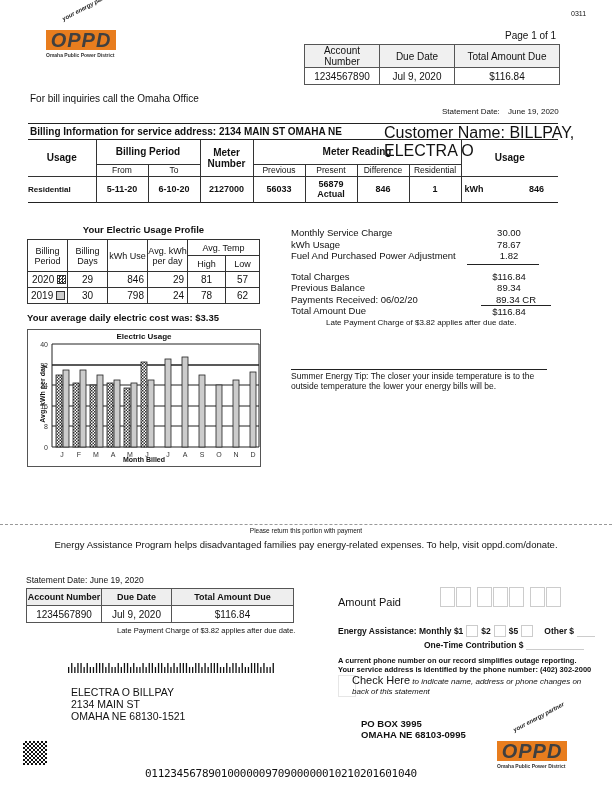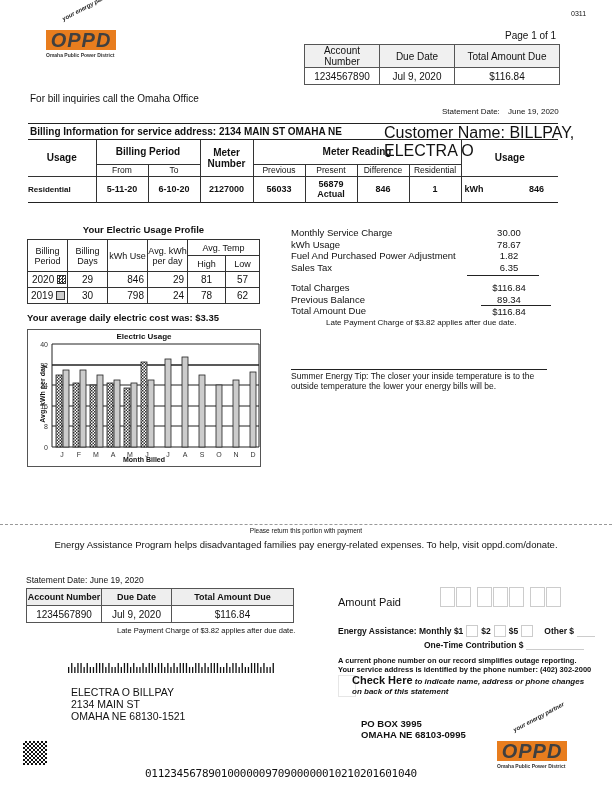--- a/index.html
+++ b/index.html
@@ -216,32 +216,32 @@
       <span class="amt">30.00</span>
     </div>
   <div class="row">
       <span>kWh Usage</span>
       <span class="amt">78.67</span>
     </div>
   <div class="row">
       <span>Fuel And Purchased Power Adjustment</span>
       <span class="amt">1.82</span>
     </div>
-  <div class="row">
-      <span>Sales Tax</span>
-      <span class="amt">6.35</span>
-    </div>
   <div style="border-top:1.5px solid #222;width:72px;margin-left:176px;margin-top:2px;margin-bottom:6px"></div>
   <div class="row">
       <span>Total Charges</span>
       <span class="amt">$116.84</span>
     </div>
   <div class="row">
       <span>Previous Balance</span>
       <span class="amt">89.34</span>
+    </div>
+  <div class="row">
+      <span>Payments Received: 06/02/20</span>
+      <span class="amt" style="padding-right:0;width:70px"><span>89.34</span> <span>CR</span></span>
     </div>
   <div class="row">
       <span>Total Amount Due</span>
       <span class="amt" style="border-top:1.5px solid #222">$116.84</span>
     </div>
   <div style="font-size:8px;margin-left:35px;margin-top:1px">Late Payment Charge of $3.82 applies after due date.</div>
 </div>
 
 <div class="hr" style="left:291px;top:369px;width:256px;border-top-width:1px"></div>
 <div class="abs" style="left:291px;top:371px;width:260px;font-size:8.5px;line-height:10px;">Summer Energy Tip: The closer your inside temperature is to the outside temperature the lower your energy bills will be.</div>
@@ -290,21 +290,21 @@
   <span style="margin-left:8px">Other $</span>
   <span class="box" style="width:18px;height:12px;border-top:none;border-left:none;border-right:none"></span>
 </div>
 <div class="abs" style="left:424px;top:640px;font-size:8.5px;font-weight:bold;display:flex;align-items:flex-start;gap:3px;white-space:nowrap">
   <span>One-Time Contribution $</span>
   <span class="box" style="width:58px;height:10px;border-top:none;border-left:none;border-right:none"></span>
 </div>
 
 <div class="abs" style="left:338px;top:656px;width:256px;font-size:7.5px;font-weight:bold;line-height:9px;">A current phone number on our record simplifies outage reporting. Your service address is identified by the phone number: (402) 302-2000</div>
 <div class="abs" style="left:338px;top:675px;width:18px;height:22px;border:1px solid #e6e6e6;"></div>
-<div class="abs" style="left:352px;top:675px;width:240px;font-size:8px;font-weight:bold;font-style:italic;line-height:10px;">
+<div class="abs" style="left:352px;top:675px;width:240px;font-size:8px;font-weight:normal;font-style:italic;line-height:10px;">
   <span style="font-style:normal;font-size:11px">Check Here</span>
   <span>to indicate name, address or phone changes on back of this statement</span>
 </div>
 
 <svg class="abs" style="left:68px;top:663px" width="210" height="10">
   <g fill="#111" id="bars">
       <rect x="0" y="4" width="1.3" height="6"></rect>
       <rect x="3.1" y="0" width="1.3" height="10"></rect>
       <rect x="6.2" y="4" width="1.3" height="6"></rect>
       <rect x="9.3" y="0" width="1.3" height="10"></rect>

